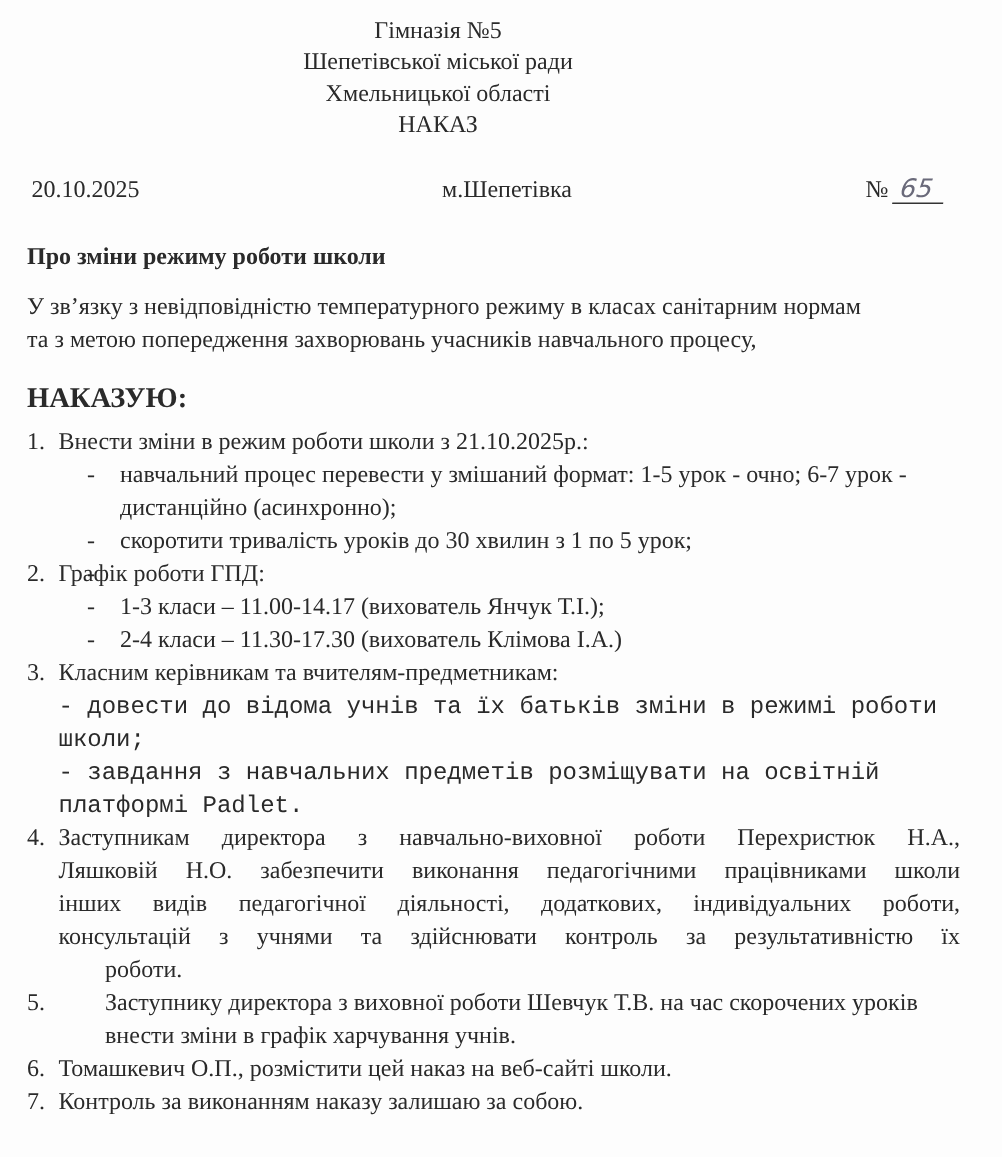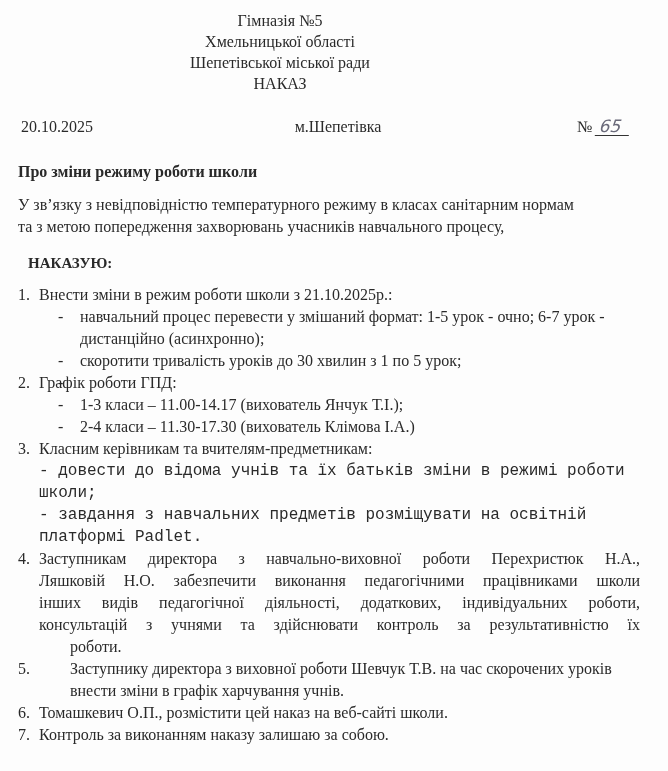--- a/index.html
+++ b/index.html
@@ -23,20 +23,21 @@
       width: 668px;
       height: 771px;
     }
     .header-block {
       position: absolute;
       left: 0;
       top: 10px;
       width: 560px;
       text-align: center;
       line-height: 21px;
+      padding-left: 12px;
     }
     .header-line {
       display: block;
     }
     .date-line {
       position: absolute;
       top: 118px;
       left: 0;
       width: 568px;
       height: 22px;
@@ -86,22 +87,21 @@
       top: 194px;
       width: 630px;
       line-height: 22px;
     }
     .preamble span { display: block; }
     .order-heading {
       position: absolute;
       left: 18px;
       top: 255px;
       font-weight: bold;
-      font-size: 15px;
-      margin-left: 10px;
+      font-size: 19px;
     }
     .items {
       position: absolute;
       left: 18px;
       top: 284px;
       width: 622px;
       line-height: 22px;
     }
     .item {
       position: relative;
@@ -136,22 +136,22 @@
       margin-left: 31px;
     }
   </style>
 </head>
 <body>
 
 <div class="page">
 
   <div class="header-block">
     <span class="header-line">Гімназія №5</span>
+    <span class="header-line">Шепетівської міської ради</span>
     <span class="header-line">Хмельницької області</span>
-    <span class="header-line">Шепетівської міської ради</span>
     <span class="header-line">НАКАЗ</span>
   </div>
 
   <div class="date-line">
     <span class="date">20.10.2025</span>
     <span class="city">м.Шепетівка</span>
     <span class="order-no">
       <span class="no-sign">№</span>
       <span class="handwritten">65</span>
     </span>

